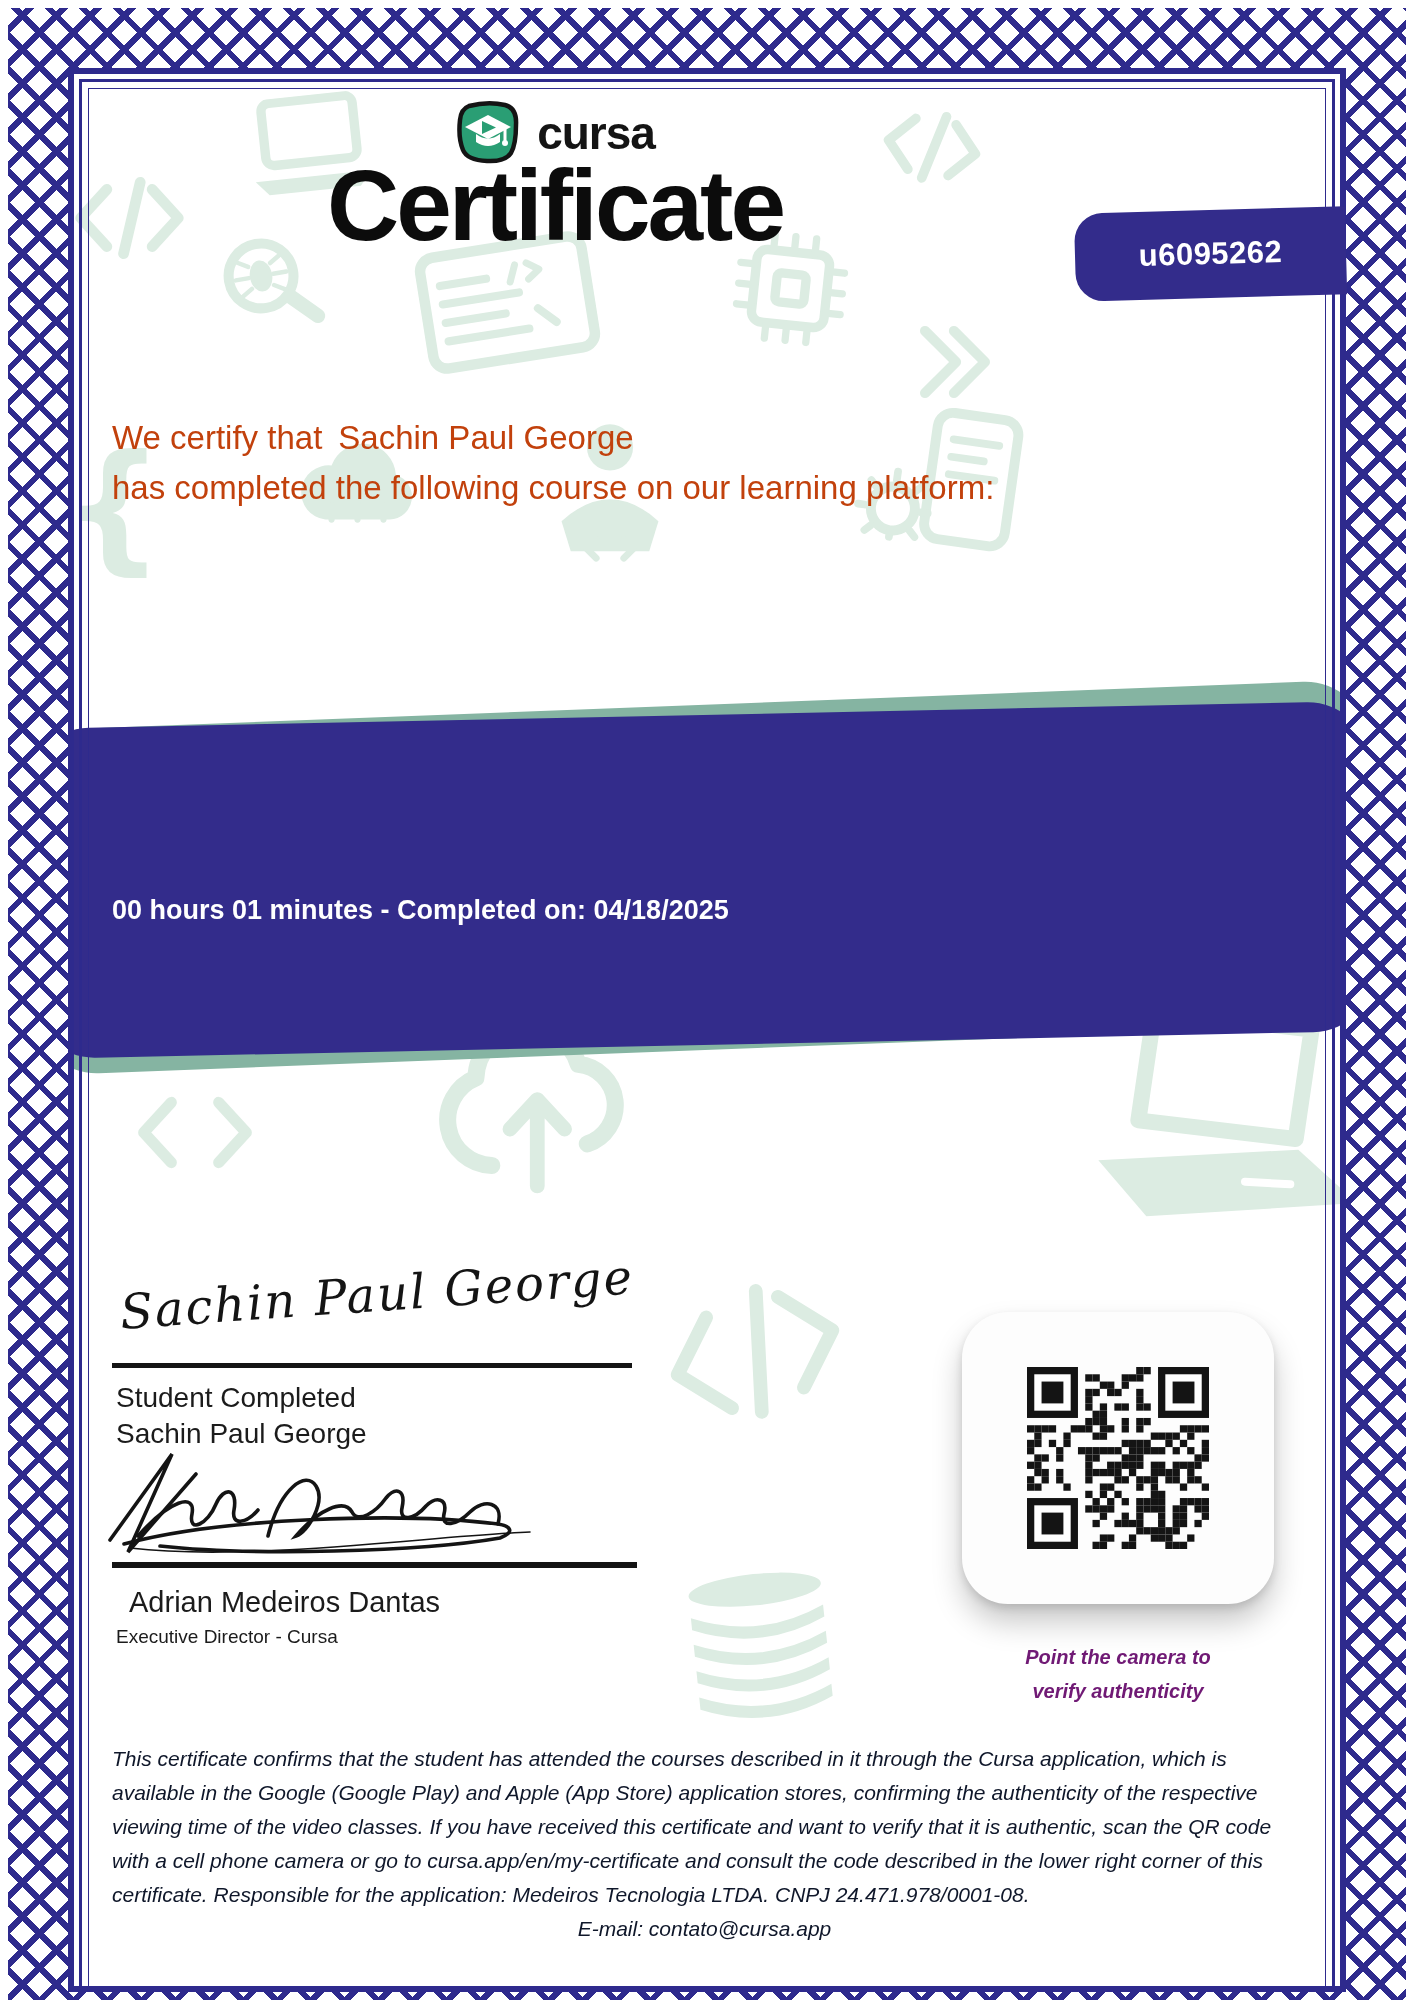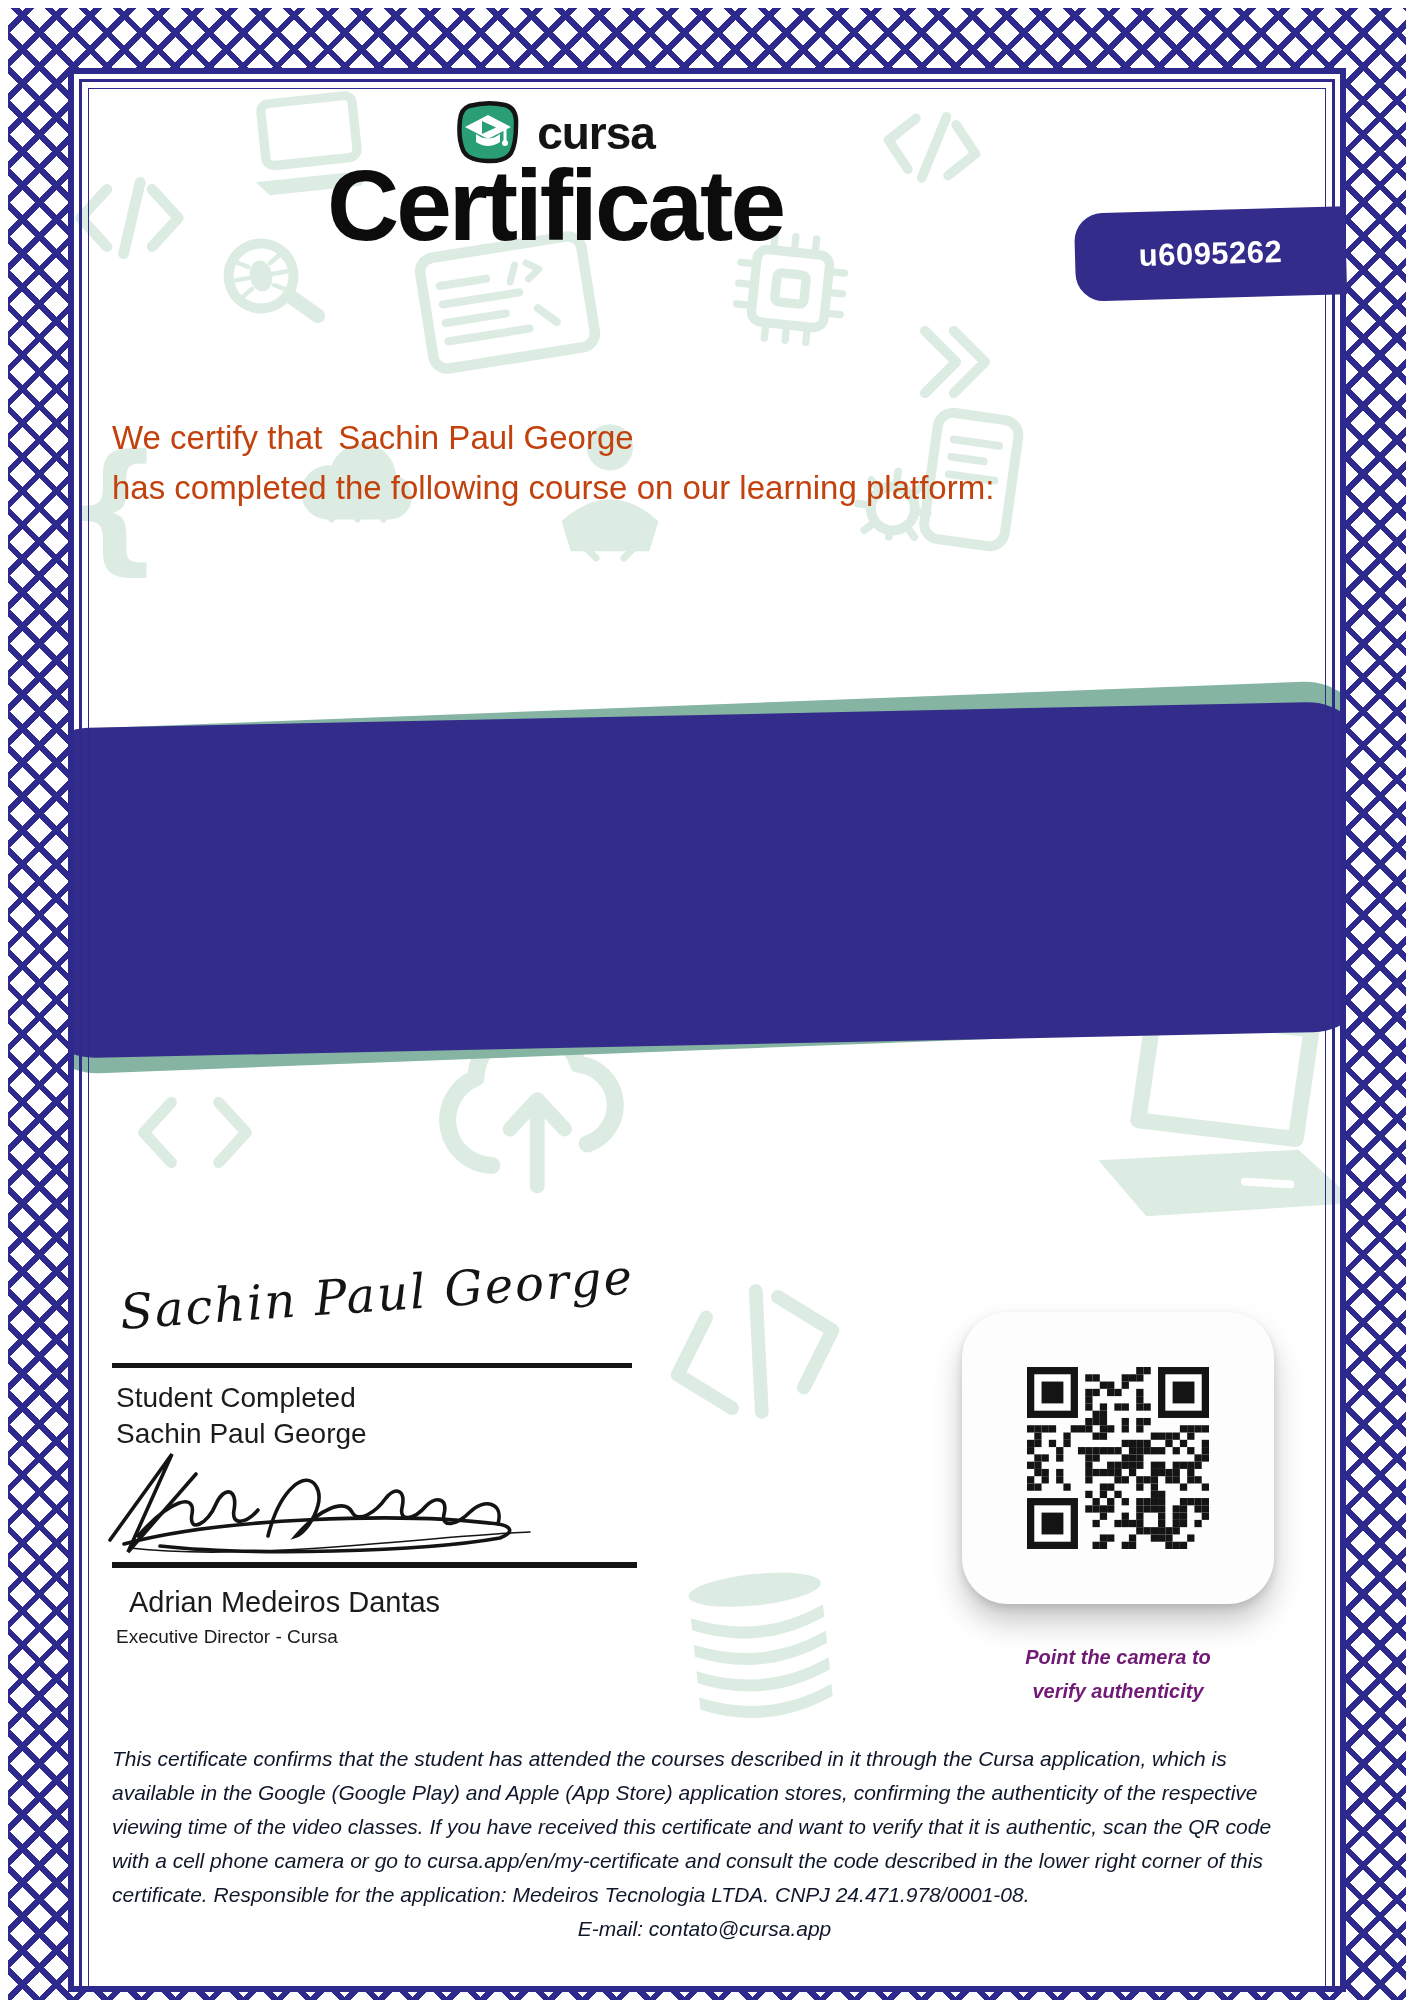--- a/index.html
+++ b/index.html
@@ -166,20 +166,21 @@
       <ellipse class="wmf" cx="60" cy="14" rx="55" ry="13"></ellipse>
       <path class="wmf" d="M5 32 q55 24 110 0 v10 q-55 24 -110 0 z"></path>
       <path class="wmf" d="M5 54 q55 24 110 0 v10 q-55 24 -110 0 z"></path>
       <path class="wmf" d="M5 76 q55 24 110 0 v10 q-55 24 -110 0 z"></path>
       <path class="wmf" d="M5 98 q55 24 110 0 v10 q-55 24 -110 0 z"></path>
     </svg>
   </div>
 
   <div class="banner-green"></div>
   <div class="banner-indigo"></div>
+  <div class="course-details">00 hours 01 minutes - Completed on: 04/18/2025</div>
 
   <div class="header">
     <div class="logo">
       <svg width="66" height="66" viewBox="0 0 66 66">
         <path d="M14 6 Q33 1 50 5 Q62 8 61 25 Q61 44 56 53 Q50 62 32 61 Q12 60 8 50 Q3 38 5 20 Q6 9 14 6 Z" fill="#2a9e74" stroke="#141414" stroke-width="4.5"></path>
         <polygon points="33,15 56,27 33,39 10,27" fill="#ffffff"></polygon>
         <polygon points="27,21 41,27.5 27,34" fill="#2a9e74"></polygon>
         <path d="M21 34 q12 9 24 0 v8 q-12 8 -24 0 z" fill="#ffffff"></path>
         <path d="M50 28 v12" stroke="#ffffff" stroke-width="3" stroke-linecap="round"></path>
         <circle cx="50" cy="43" r="3" fill="#ffffff"></circle>

